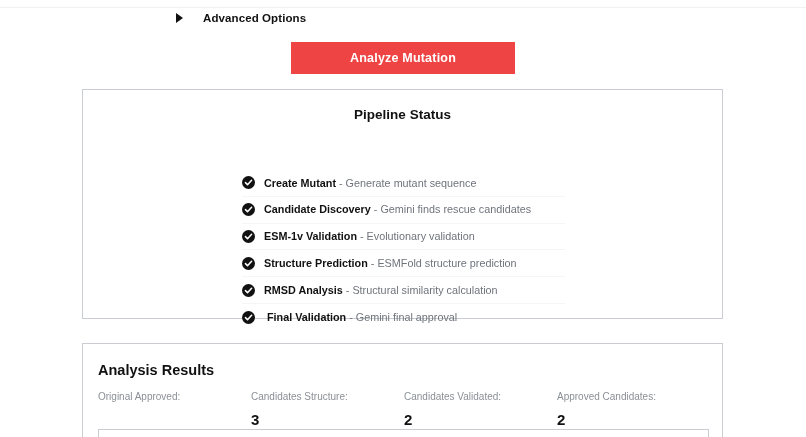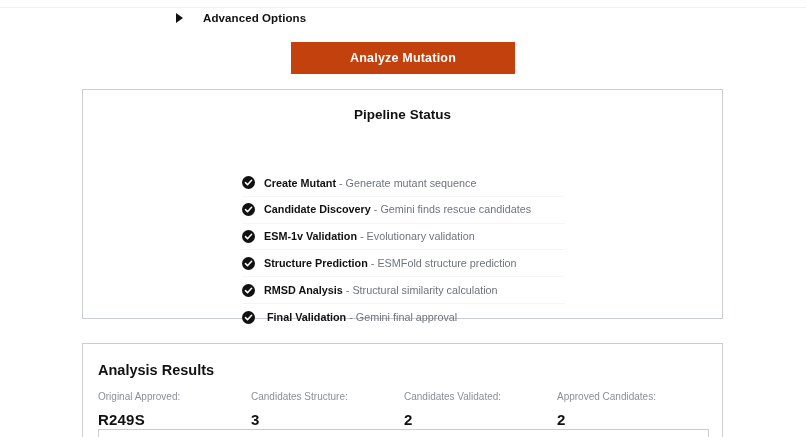--- a/index.html
+++ b/index.html
@@ -53,21 +53,21 @@
     letter-spacing: 0.1px;
   }
 
   
   .analyze-button {
     position: absolute;
     left: 291px;
     top: 42px;
     width: 224px;
     height: 32px;
-    background: #c2410c;
+    background: #ef4444;
     color: #ffffff;
     border: none;
     font-family: "Liberation Sans", sans-serif;
     font-size: 12.5px;
     font-weight: bold;
     letter-spacing: 0.2px;
     cursor: pointer;
     padding: 0;
   }
 
@@ -259,21 +259,20 @@
         <span class="step-text"><span class="step-name">Final Validation</span> <span class="step-dash">-</span> <span class="step-desc">Gemini final approval</span></span>
       </div>
     </div>
 </section>
 
 <section class="card" id="results-card">
   <div class="results-title">Analysis Results</div>
   <div class="metrics-row" id="metrics-row">
       <div class="metric">
         <span class="metric-label">Original Approved:</span>
-        <span class="metric-value">R249S</span>
       </div>
       <div class="metric">
         <span class="metric-label">Candidates Structure:</span>
         <span class="metric-value">3</span>
       </div>
       <div class="metric">
         <span class="metric-label">Candidates Validated:</span>
         <span class="metric-value">2</span>
       </div>
       <div class="metric">

